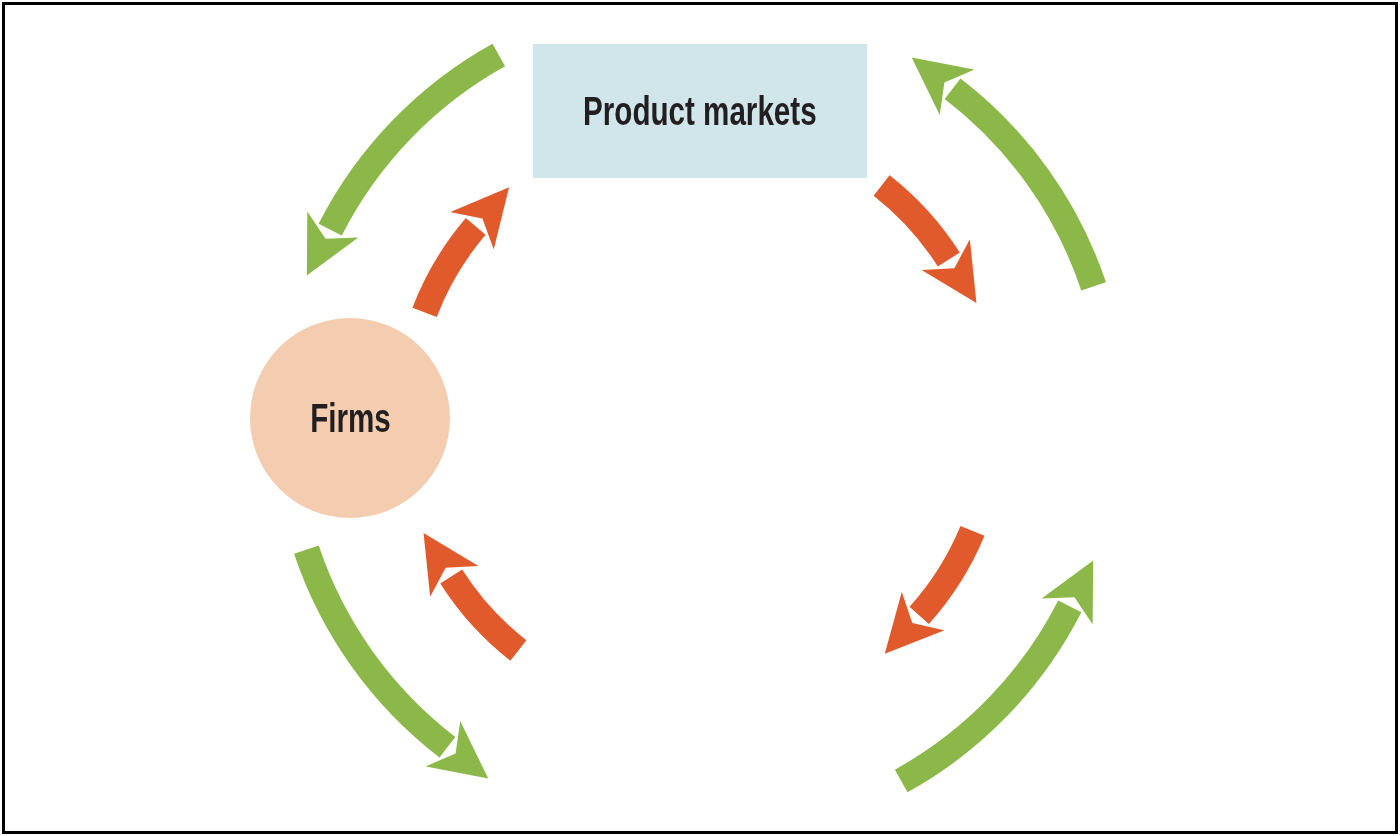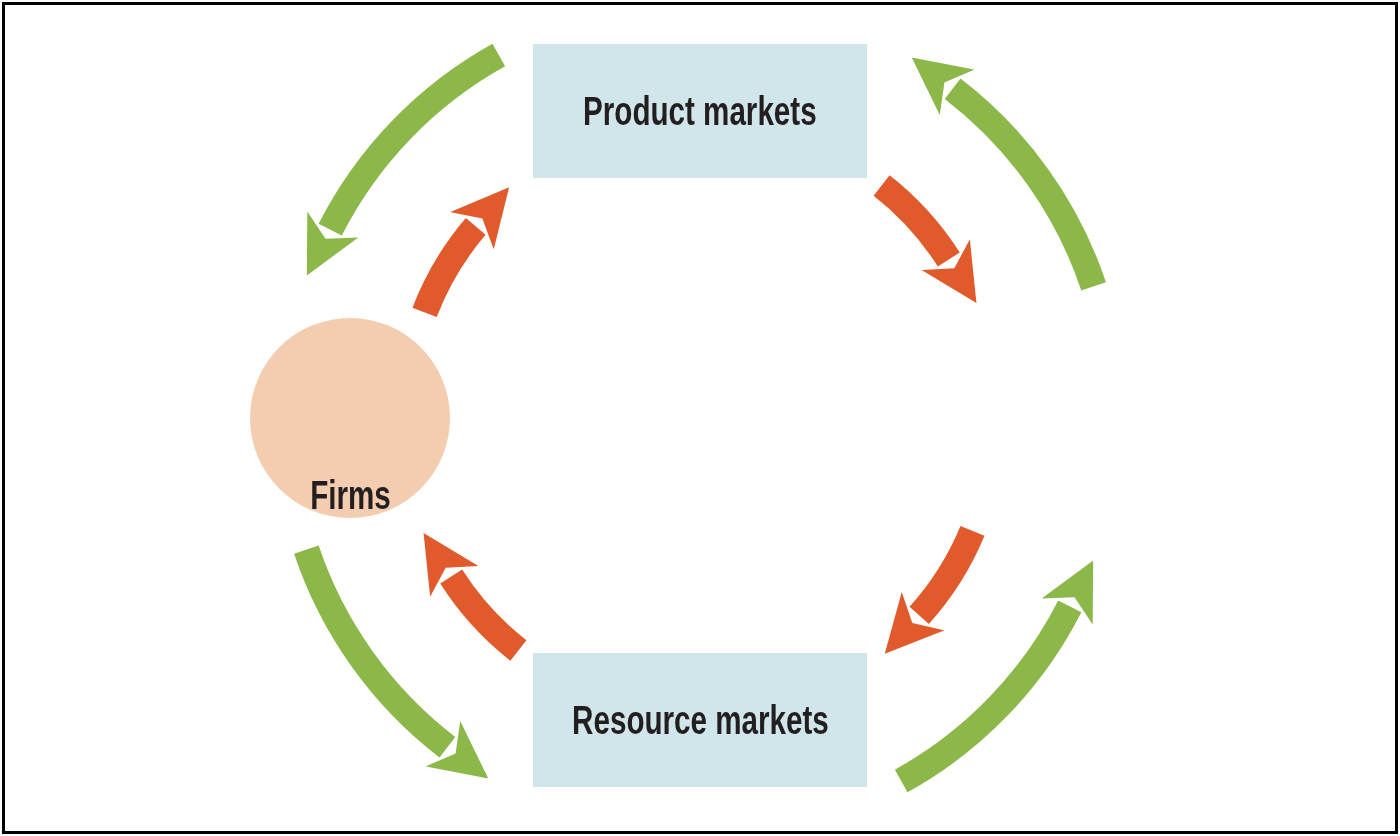--- a/index.html
+++ b/index.html
@@ -47,21 +47,21 @@
   }
   .market-box.top { left: 533px; top: 44px; }
   .market-box.bottom { left: 533px; top: 653px; }
   .sector-circle {
     width: 200px;
     height: 200px;
     border-radius: 50%;
     background: var(--sector-circle-fill, #f4cdb0);
     top: 318px;
   }
-  .sector-circle.left { left: 250px; align-items: flex-end; }
+  .sector-circle.left { left: 250px; }
   .sector-circle.right { left: 950px; }
   .node-label {
     display: inline-block;
     font-size: 40px;
     font-weight: bold;
     color: var(--text, #231f20);
     white-space: nowrap;
     transform: scaleX(0.74);
     transform-origin: 50% 50%;
   }
@@ -89,23 +89,20 @@
         <path d="M 881.6 185.5 A 295 295 0 0 1 948.8 259.5" fill="none" stroke="#E05A2B" stroke-width="26" stroke-linecap="butt" marker-end="url(#arrowhead-orange)"></path>
         <path d="M 972.5 530.9 A 295 295 0 0 1 919.2 615.4" fill="none" stroke="#E05A2B" stroke-width="26" stroke-linecap="butt" marker-end="url(#arrowhead-orange)"></path>
         <path d="M 518.4 650.5 A 295 295 0 0 1 451.2 576.5" fill="none" stroke="#E05A2B" stroke-width="26" stroke-linecap="butt" marker-end="url(#arrowhead-orange)"></path>
       </g>
   </svg>
 
   <div class="node market-box top">
     <span class="node-label">Product markets</span>
   </div>
 
-  <div class="node market-box bottom">
-    <span class="node-label">Resource markets</span>
-  </div>
 
   <div class="node sector-circle left">
     <span class="node-label">Firms</span>
   </div>
 
 
   <div class="border-overlay"></div>
 </div>
 
 </body></html>

